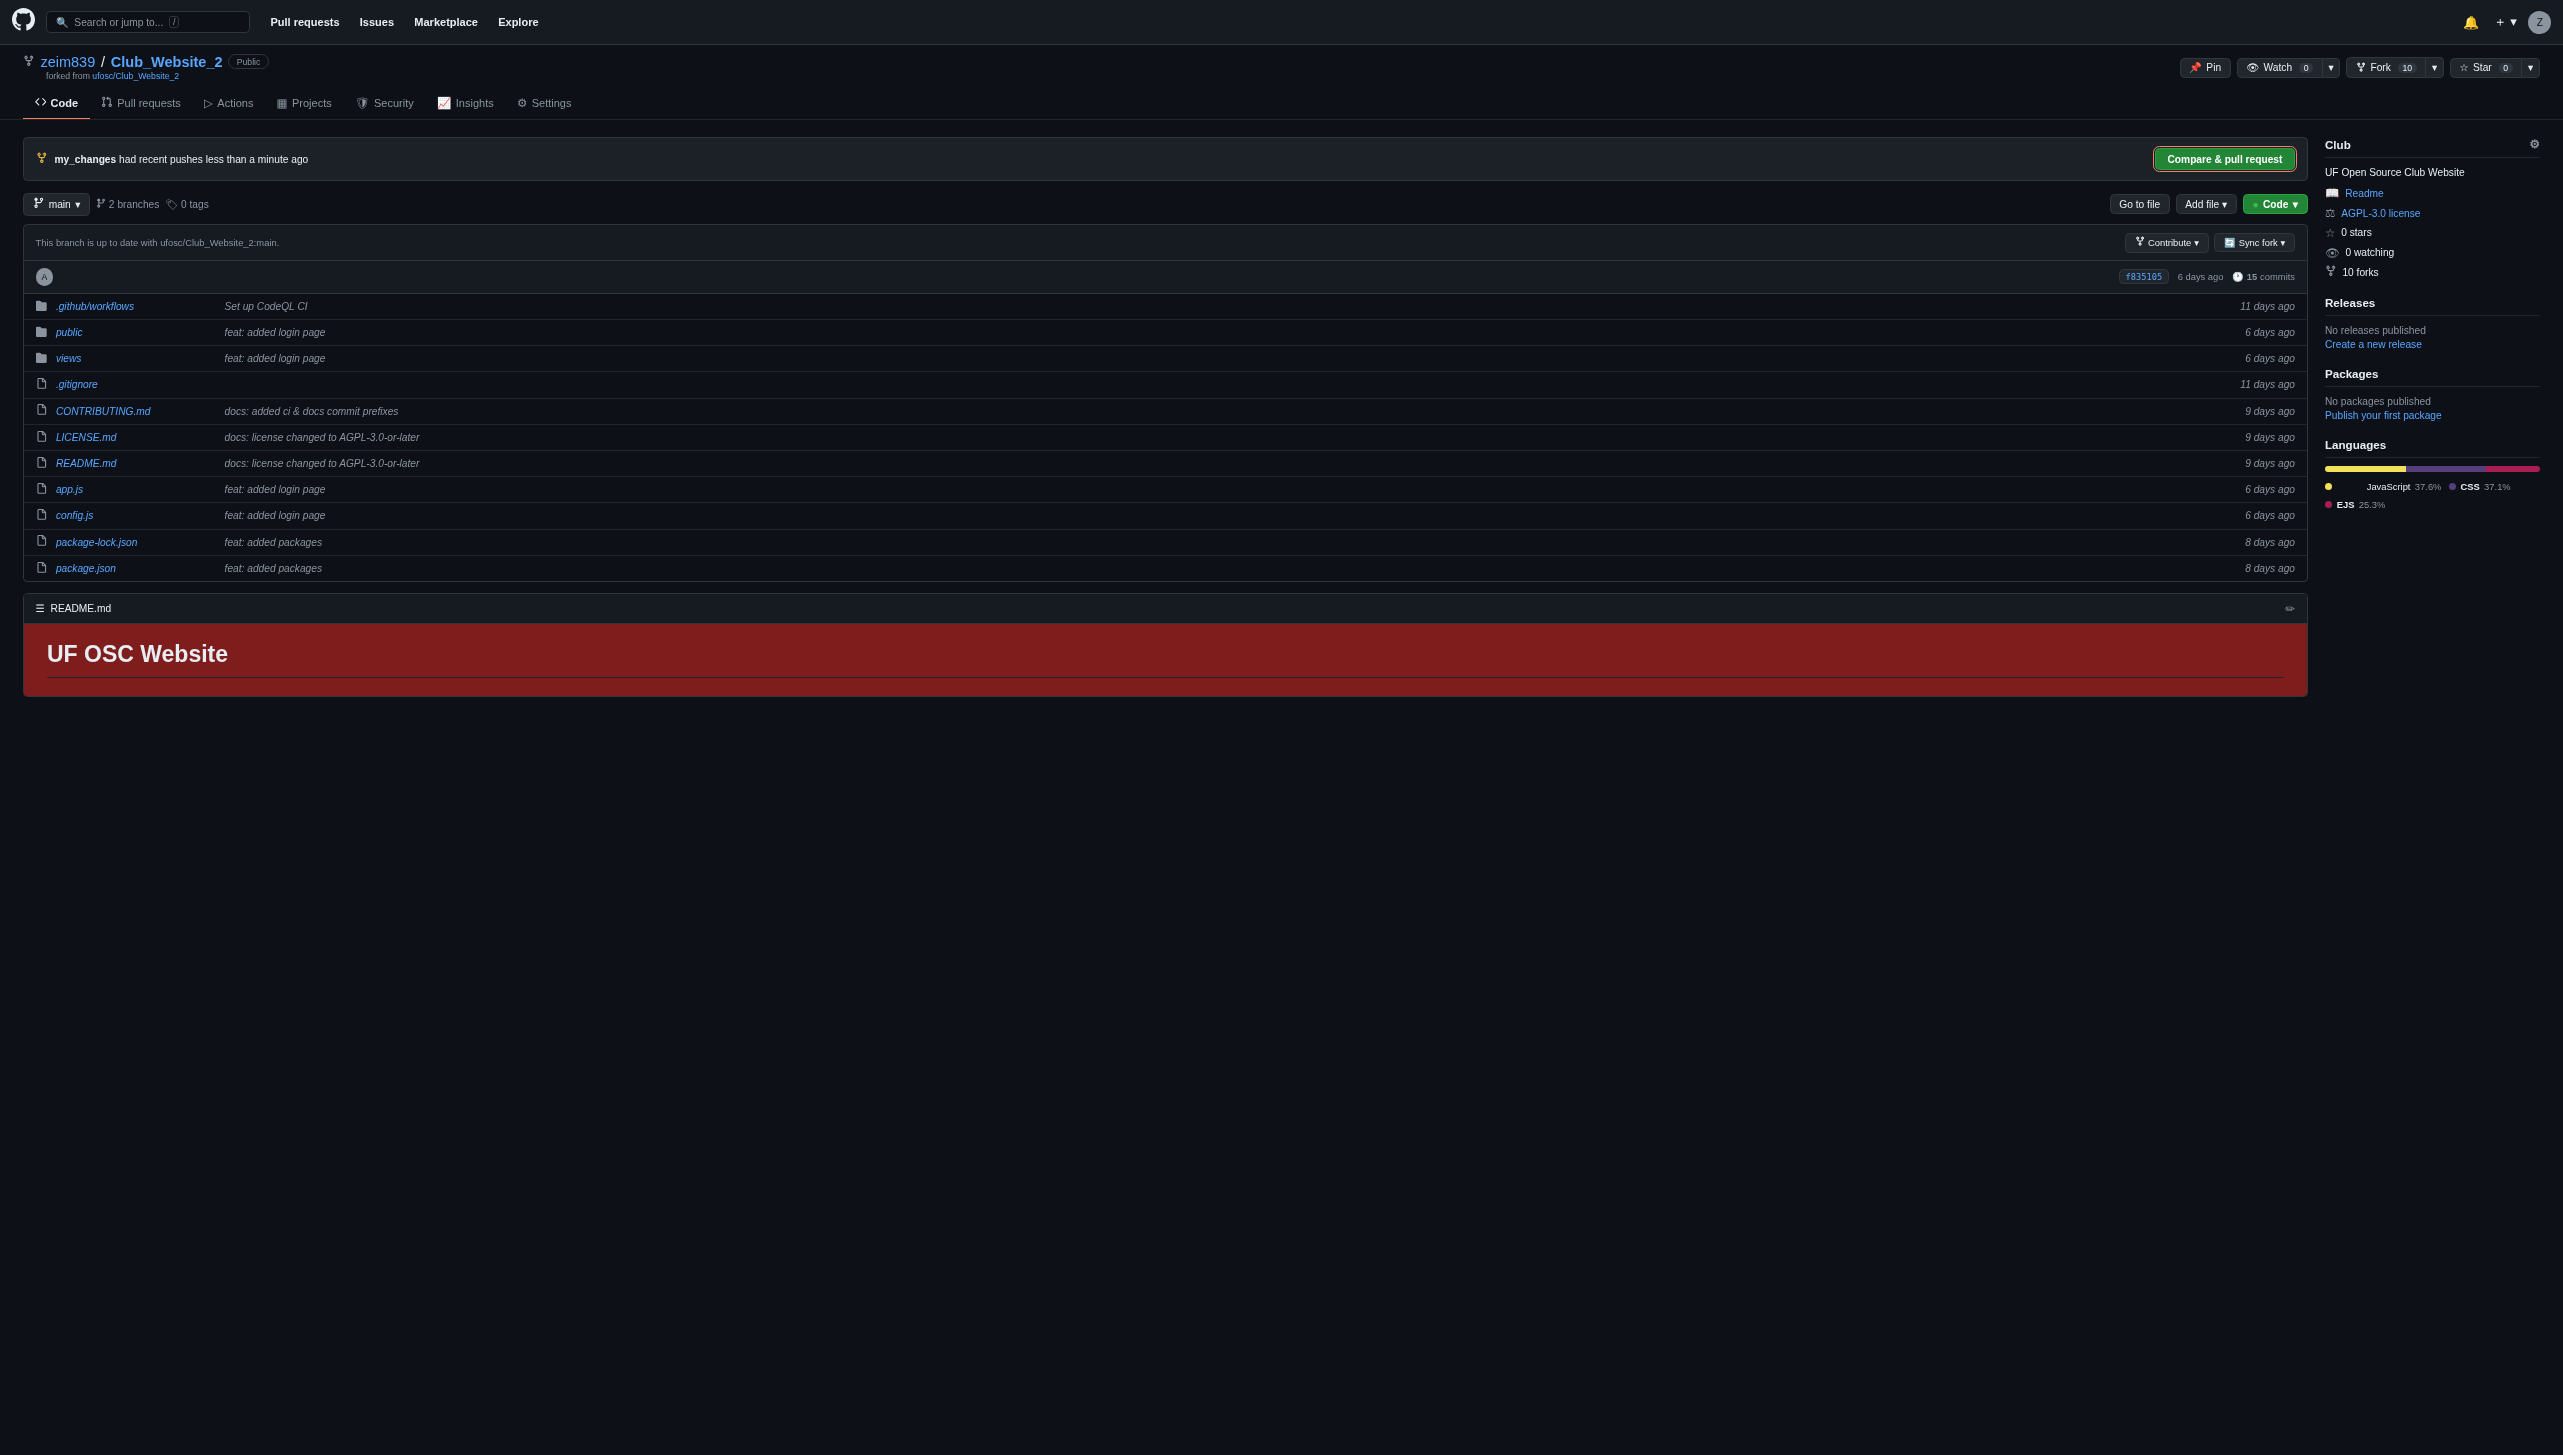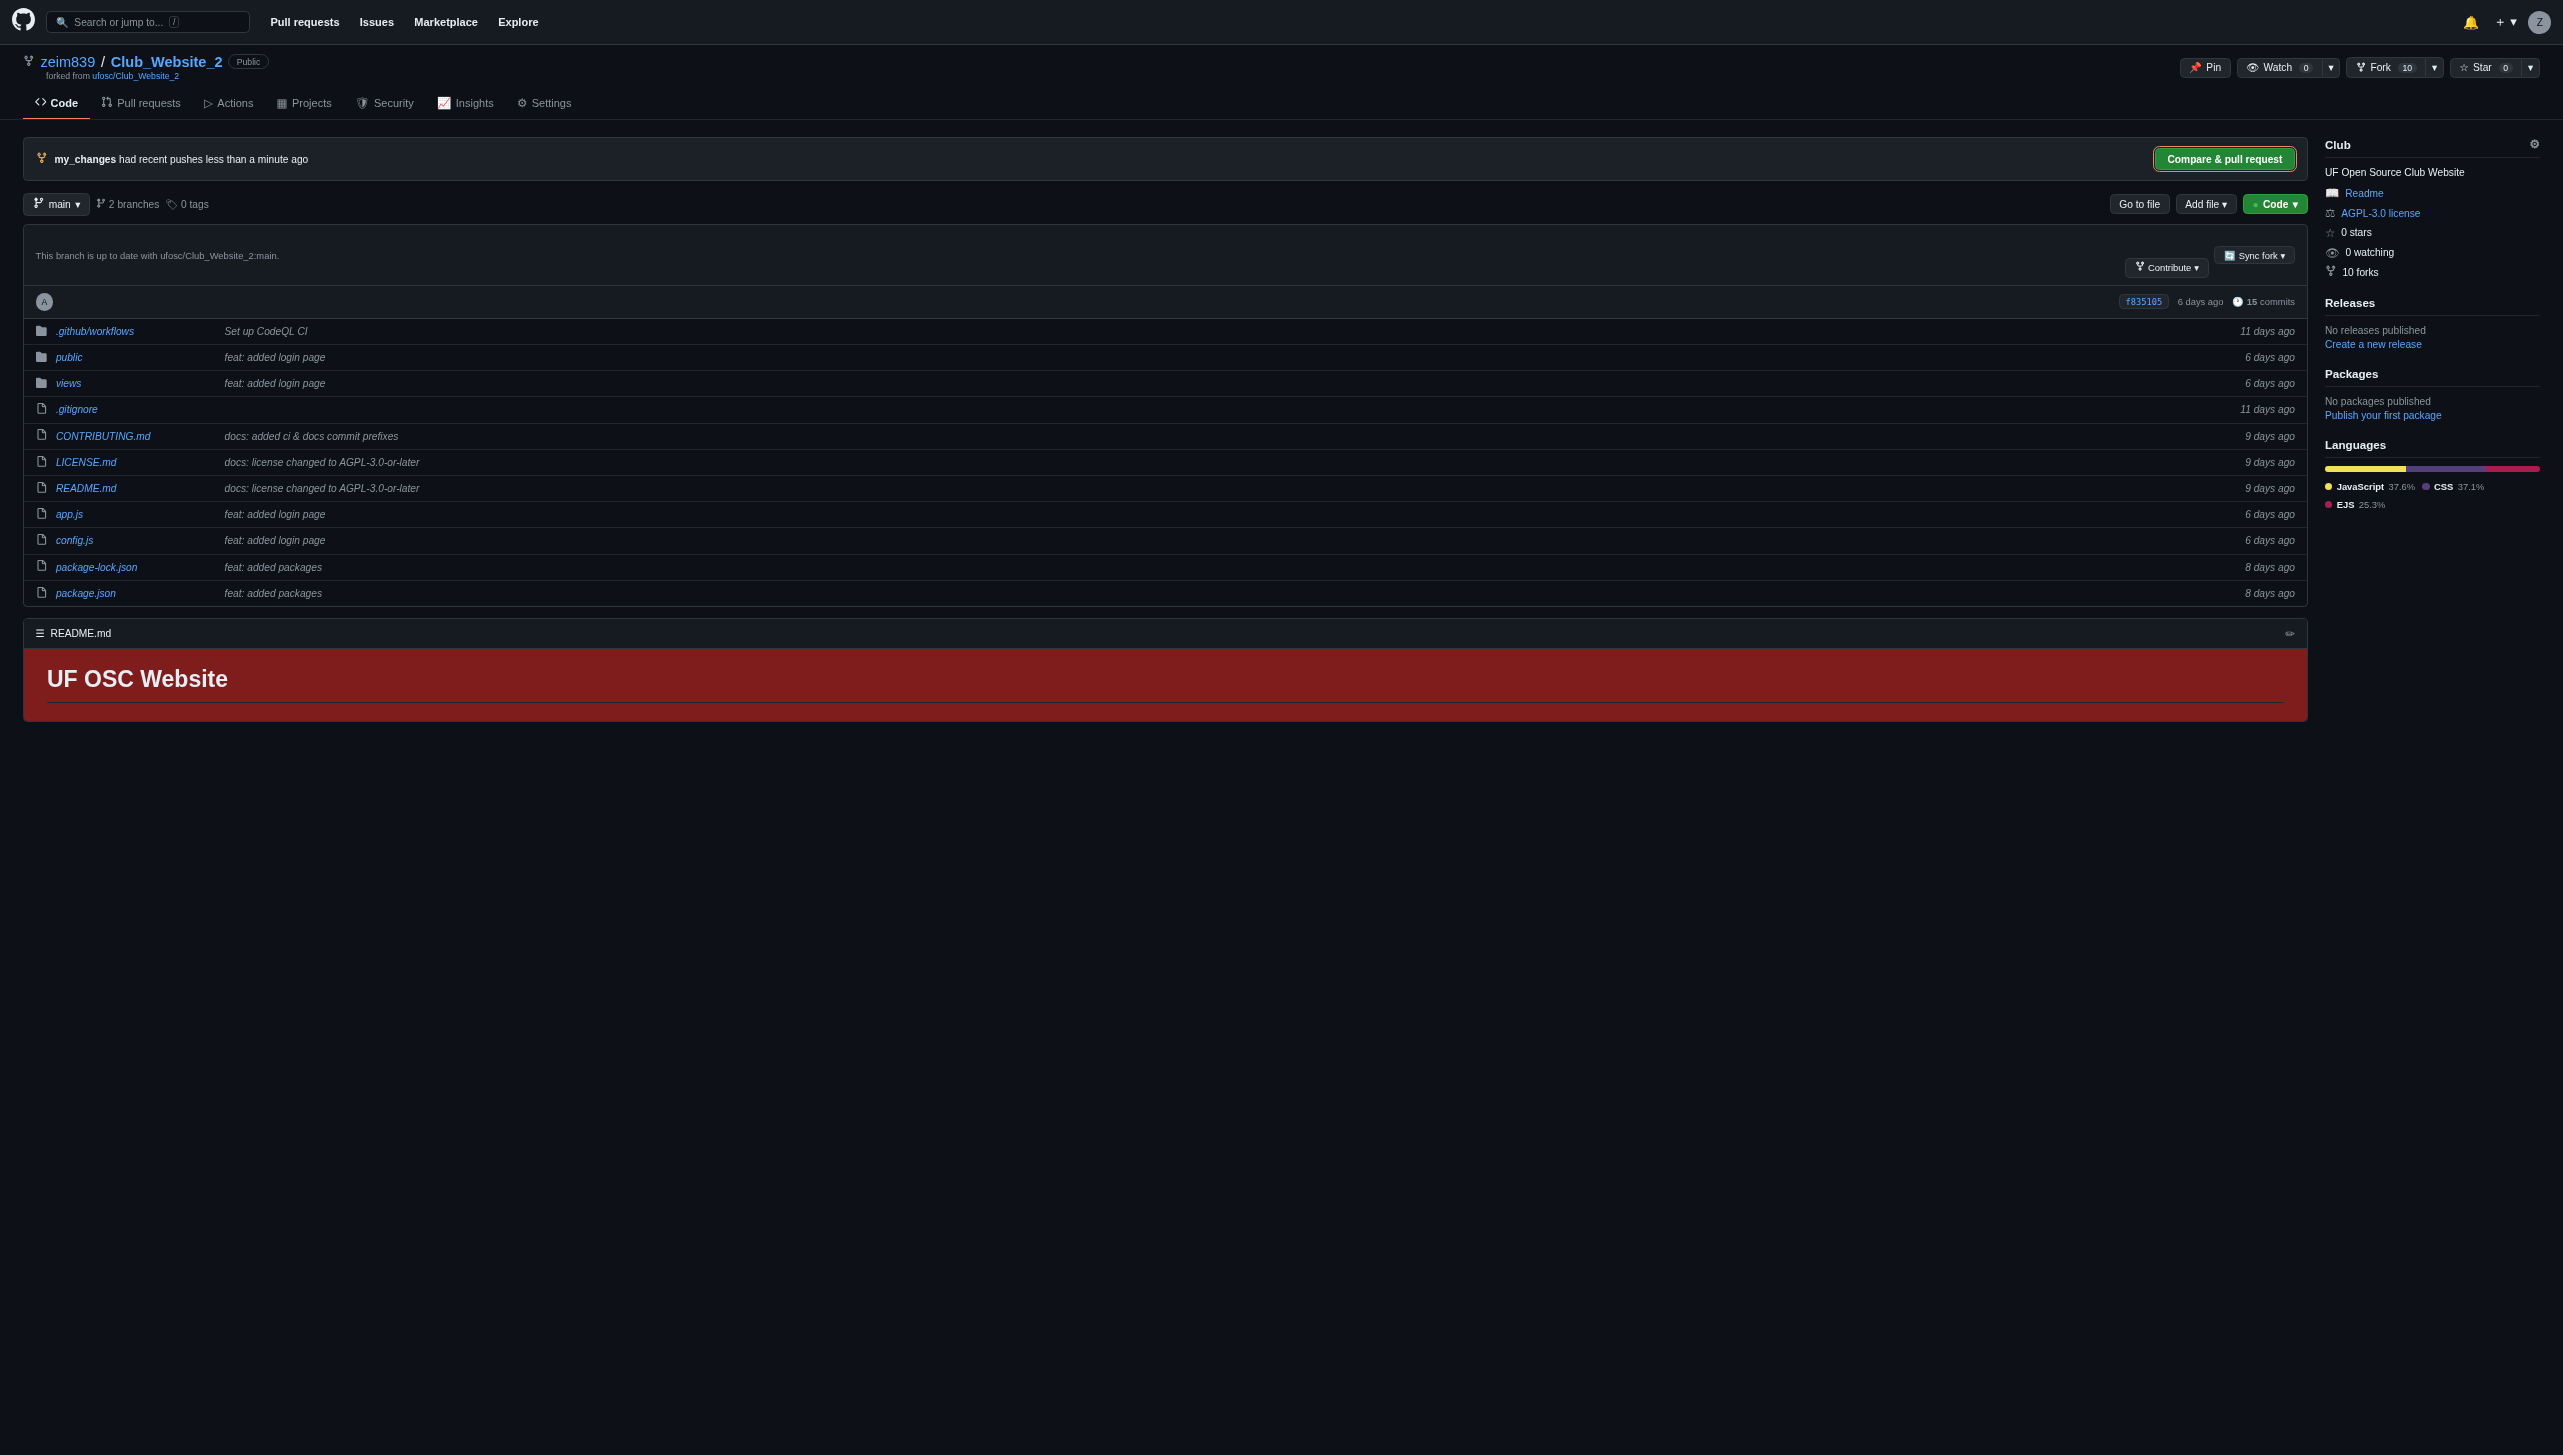--- a/index.html
+++ b/index.html
@@ -190,21 +190,20 @@
     .sync-bar-right { display: flex; align-items: center; gap: 5.8px; }
     .contribute-btn {
       display: flex; align-items: center; gap: 2.9px;
       background: #21262d;
       border: 0.7px solid #30363d;
       border-radius: 4.4px;
       color: #e6edf3;
       padding: 2.9px 8.7px;
       font-size: 9.4px;
       cursor: pointer;
-      margin-top: 25px;
     }
     .sync-fork-btn {
       display: flex; align-items: center; gap: 2.9px;
       background: #21262d;
       border: 0.7px solid #30363d;
       border-radius: 4.4px;
       color: #e6edf3;
       padding: 2.9px 8.7px;
       font-size: 9.4px;
       cursor: pointer;
@@ -678,21 +677,21 @@
         <span>Languages</span>
       </div>
       <div class="lang-bar" id="lang-bar">
           <div class="lang-bar-seg" style="width: 37.6%; background: rgb(241, 224, 90);"></div>
           <div class="lang-bar-seg" style="width: 37.1%; background: rgb(86, 61, 124);"></div>
           <div class="lang-bar-seg" style="width: 25.3%; background: rgb(169, 30, 80);"></div>
         </div>
       <div class="lang-dots" id="lang-dots">
           <div class="lang-dot">
             <span class="dot" style="background:#f1e05a;"></span>
-            <a style="color:#e6edf3;font-weight:700;">JavaScript</a>
+            <a style="color:#e6edf3;font-weight:400;margin-left:30px;">JavaScript</a>
             <span style="color:#8b949e;">37.6%</span>
           </div>
           <div class="lang-dot">
             <span class="dot" style="background:#563d7c;"></span>
             <a style="color:#e6edf3;font-weight:600;">CSS</a>
             <span style="color:#8b949e;">37.1%</span>
           </div>
           <div class="lang-dot">
             <span class="dot" style="background:#a91e50;"></span>
             <a style="color:#e6edf3;font-weight:600;">EJS</a>

